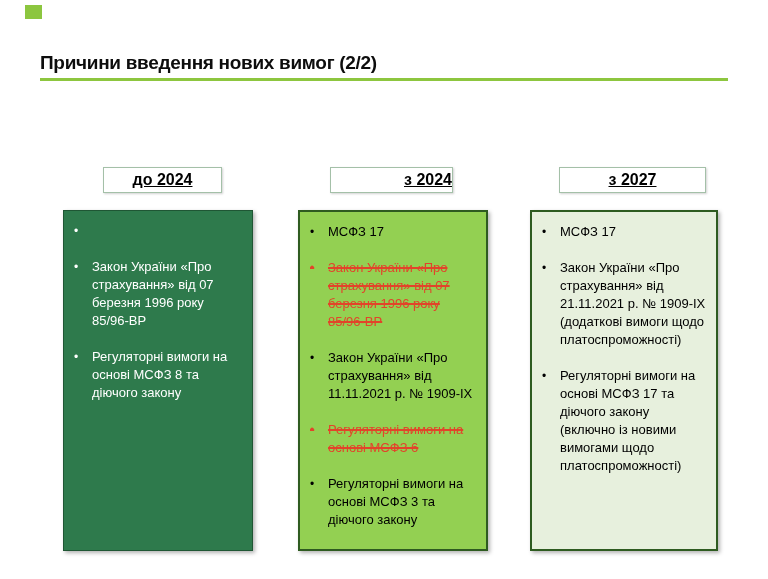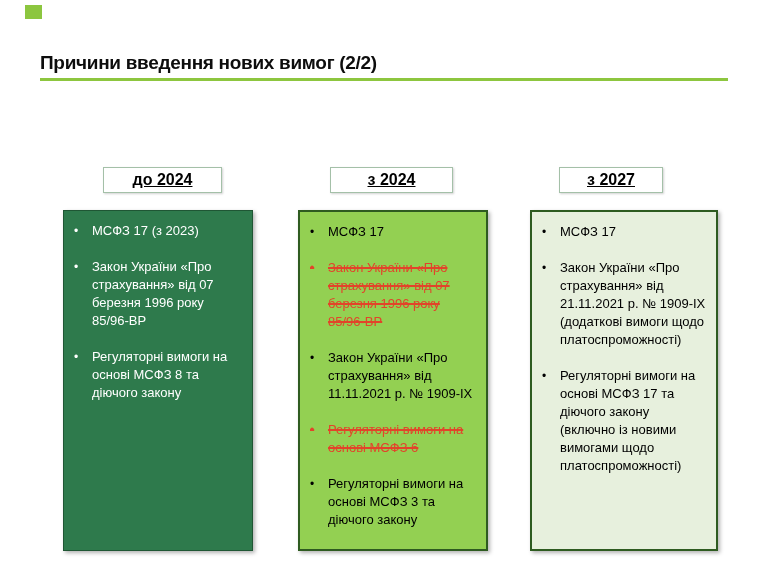--- a/index.html
+++ b/index.html
@@ -14,22 +14,22 @@
   }
   .title-underline{position:absolute;left:40px;top:78px;width:688px;height:3px;background:#8DC63F;}
 
   .hdr{
     position:absolute;top:167px;height:26px;background:#ffffff;border:1px solid #A4C0A8;
     box-shadow:1px 1px 2px rgba(0,0,0,0.18);display:flex;align-items:center;justify-content:center;
     font-size:16px;font-weight:bold;box-sizing:border-box;
   }
   .hdr .hdr-label{text-decoration:underline;}
   .hdr-1{left:103px;width:119px;}
-  .hdr-2{left:330px;width:123px;}
-  .hdr-3{left:559px;width:104px;}
+  .hdr-2{left:330px;width:123px;justify-content:flex-end;}
+  .hdr-3{left:559px;width:147px;}
 
   .box{
     position:absolute;top:210px;height:341px;box-sizing:border-box;
     padding:11px 8px 6px 10px;box-shadow:2px 2px 4px rgba(0,0,0,0.30);
   }
   .box-1{left:63px;width:190px;background:#2E7A4C;border:1px solid #1F5634;color:#ffffff;}
   .box-2{left:298px;width:190px;background:#93D052;border:2px solid #2E5B20;color:#000000;}
   .box-3{left:530px;width:188px;background:#E7F0DD;border:2px solid #2E5B20;color:#000000;}
 
   .items{list-style:none;margin:0;padding:0;}
@@ -60,21 +60,20 @@
     <span class="hdr-label">з 2024</span>
   </div>
   <div class="hdr hdr-3">
     <span class="hdr-label">з 2027</span>
   </div>
 
   <div class="box box-1">
     <ul class="items">
         <li class="item">
           <span class="bullet">•</span>
-          <span class="itext">МСФЗ 17 (з 2023)</span>
         </li>
         <li class="item">
           <span class="bullet">•</span>
           <span class="itext">Закон України «Про страхування» від 07 березня 1996 року 85/96-ВР</span>
         </li>
         <li class="item">
           <span class="bullet">•</span>
           <span class="itext">Регуляторні вимоги на основі МСФЗ 8 та діючого закону</span>
         </li>
       </ul>

